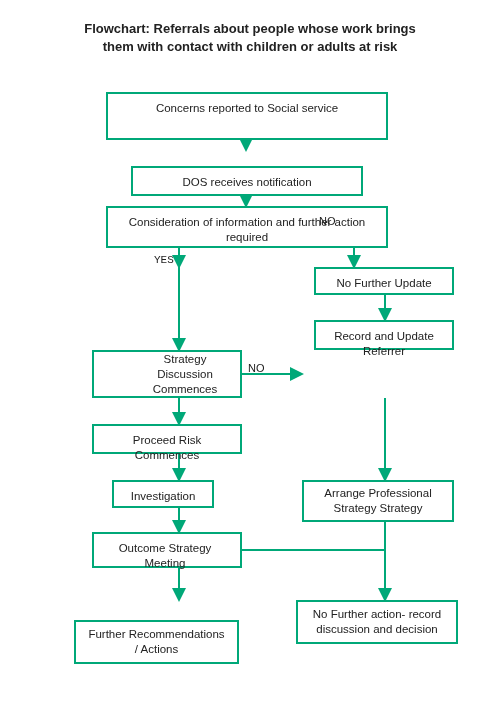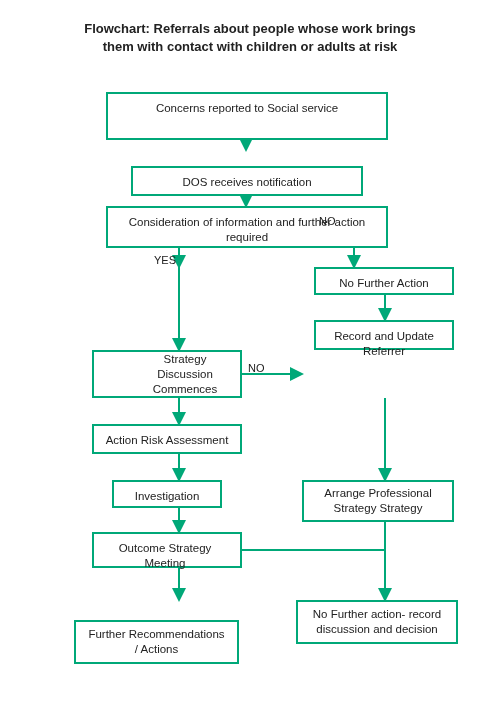--- a/index.html
+++ b/index.html
@@ -105,36 +105,36 @@
       <line x1="218" y1="478" x2="361" y2="478" stroke="#00a878" stroke-width="2"></line>
 
     </svg>
 
     <div class="box" style="left:82px; top:20px; width:282px; height:48px;">Concerns reported to Social service</div>
 
     <div class="box" style="left:107px; top:94px; width:232px; height:30px;">DOS receives notification</div>
 
     <div class="box" style="left:82px; top:134px; width:282px; height:42px;">Consideration of information and further action required</div>
 
-    <div class="label" style="left:130px; top:182px;">YES</div>
+    <div class="label" style="left:130px; top:182px;font-family:Liberation Mono, monospace;">YES</div>
 
     <div class="label" style="left:295px; top:143px;">NO</div>
 
-    <div class="box" style="left:290px; top:195px; width:140px; height:28px;">No Further Action</div>
+    <div class="box" style="left:290px; top:195px; width:140px; height:28px;">No Further Update</div>
 
     <div class="box" style="left:290px; top:248px; width:140px; height:30px;">Record and Update Referrer</div>
 
     <div class="box" style="left:68px; top:278px; width:150px; height:48px; display:flex; align-items:center; justify-content:center;padding-left:46px;">Strategy Discussion Commences</div>
 
     <div class="label" style="left:224px; top:290px;">NO</div>
 
 
-    <div class="box" style="left:68px; top:352px; width:150px; height:30px;">Action Risk Assessment</div>
+    <div class="box" style="left:68px; top:352px; width:150px; height:30px;">Proceed Risk Commences</div>
 
-    <div class="box" style="left:88px; top:408px; width:110px; height:28px;">Investigation</div>
+    <div class="box" style="left:88px; top:408px; width:102px; height:28px;">Investigation</div>
 
     <div class="box" style="left:68px; top:460px; width:150px; height:36px;padding-left:6px;">Outcome Strategy Meeting</div>
 
     <div class="box" style="left:50px; top:528px; width:165px; height:44px; display:flex; align-items:center; justify-content:center;margin-top:20px;">Further Recommendations / Actions</div>
 
     <div class="box" style="left:278px; top:408px; width:152px; height:42px; display:flex; align-items:center; justify-content:center;">Arrange Professional Strategy Strategy</div>
 
     <div class="box" style="left:272px; top:528px; width:162px; height:44px; display:flex; align-items:center; justify-content:center;text-align:center;">No Further action- record discussion and decision</div>
 
   </div>

